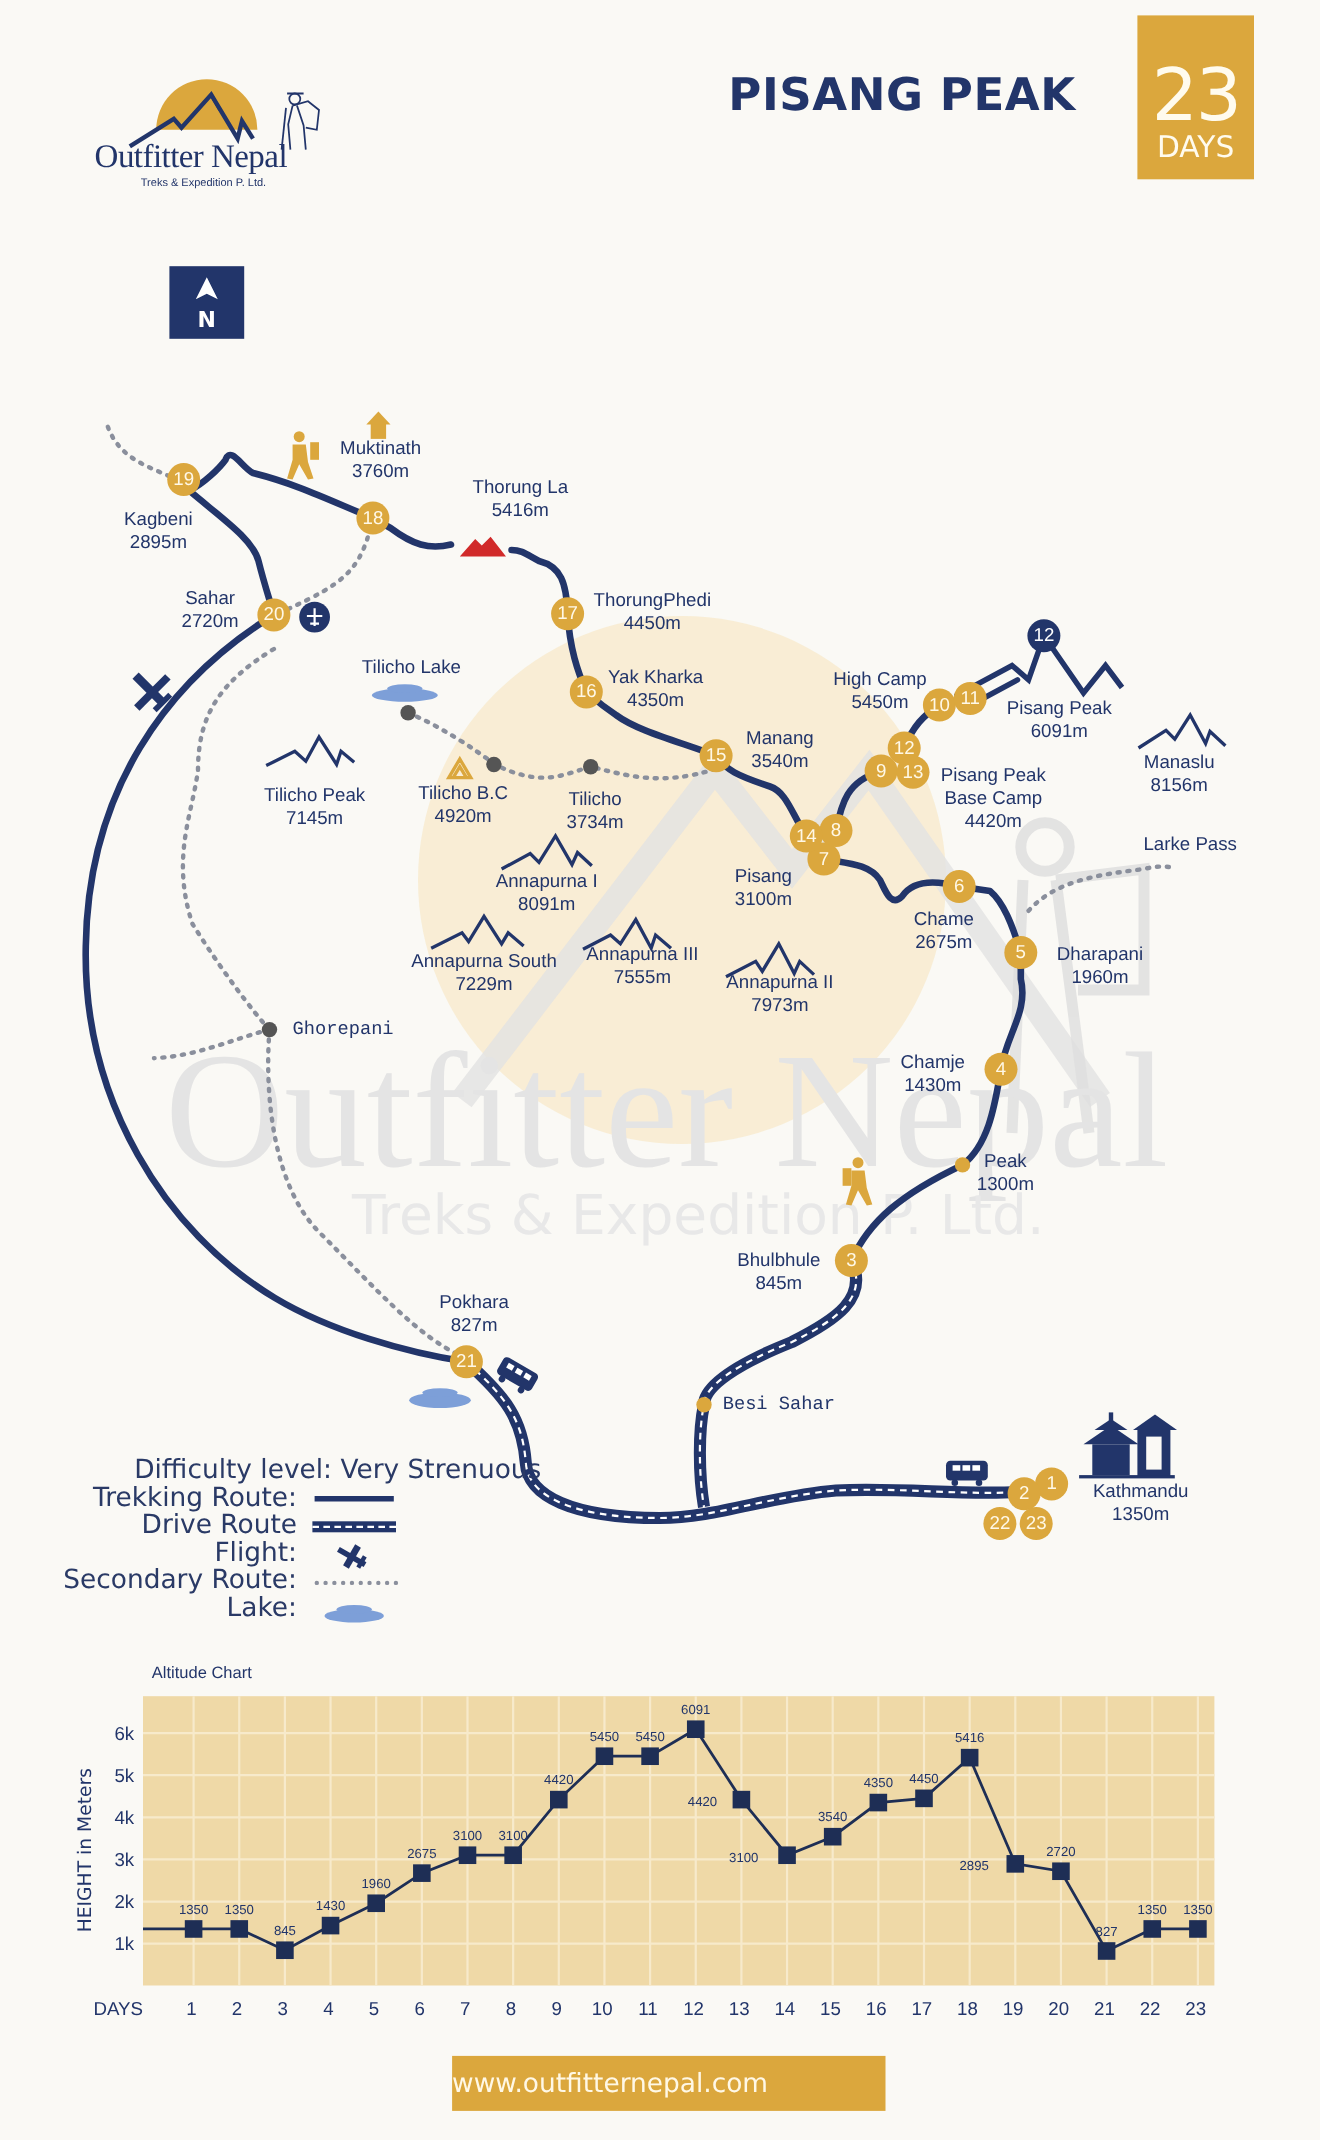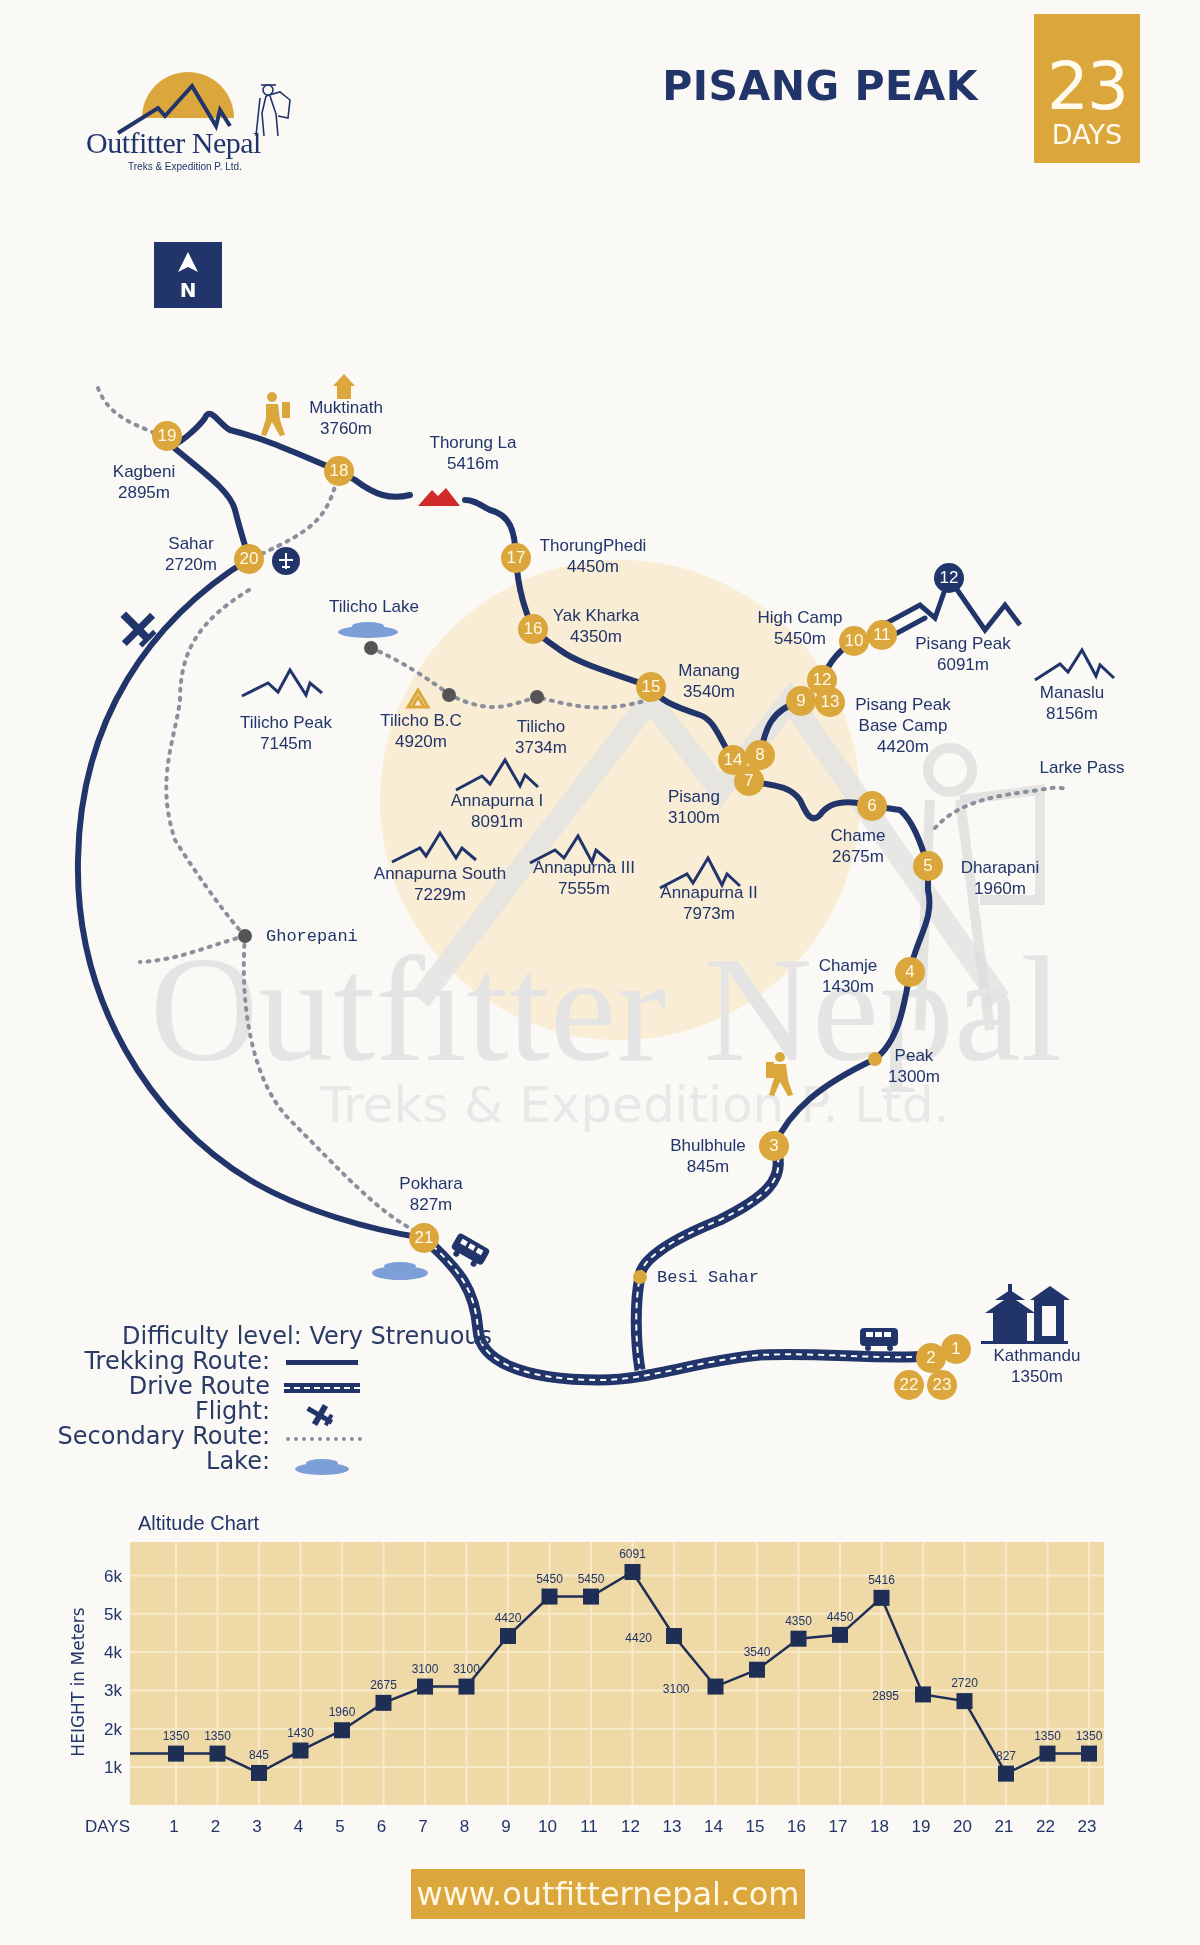--- a/index.html
+++ b/index.html
@@ -15,23 +15,23 @@
   .north { left:154px; top:242px; width:68px; height:66px; background:#22356A; color:#fff; text-align:center; }
   .north-n { font-size:20px; font-weight:bold; position:absolute; left:0; right:0; top:36px; font-family:"DejaVu Sans", sans-serif; }
   .map-svg { left:0; top:0; width:1200px; height:1500px; }
   .lbl { position:absolute; font-size:17px; line-height:21px; color:#22356A; text-align:center; white-space:nowrap; transform:translateX(-50%); }
   .lbl.left { transform:none; text-align:left;font-family:Liberation Mono, monospace; }
   .node { position:absolute; width:30px; height:30px; border-radius:50%; background:#DBA73D; color:#FFF8E6; font-size:17px; line-height:30px; text-align:center; transform:translate(-50%,-50%); }
   .node.dark { background:#22356A; color:#fff; }
   .legend { left:80px; top:1324px; width:340px; }
   .legend-row { position:absolute; right:0; font-size:24px; line-height:24px; color:#2A3A66; white-space:nowrap; font-family:"DejaVu Sans", sans-serif; }
   .chart-wrap { left:40px; top:1500px; width:1130px; height:340px; }
-  .chart-title { position:absolute; left:98px; top:12px; font-size:20px; color:#22356A; }
+  .chart-title { position:absolute; left:98px; top:12px; font-size:15px; color:#22356A; }
   .y-title { position:absolute; left:-42px; top:172px; transform:rotate(-90deg); transform-origin:center; font-size:17px; width:160px; text-align:center; color:#22356A; font-family:"DejaVu Sans", sans-serif; }
-  .footer { left:411px; top:1869px; width:394px; height:50px; background:#DBA73D; color:#FFF8E6; font-size:32px; line-height:50px; text-align:center; font-family:"DejaVu Sans", sans-serif; }
+  .footer { left:411px; top:1869px; width:394px; height:50px; background:#DBA73D; color:#FFF8E6; font-size:24px; line-height:50px; font-family:"DejaVu Sans", sans-serif; }
 </style>
 </head>
 <body>
 
 <div class="abs logo">
   <svg width="230" height="100" viewBox="0 0 230 100" style="position:absolute;left:0;top:0">
     <path d="M62 80 A46 46 0 1 1 154 80 Z" fill="#DBA73D"></path>
     <path d="M38 95 L78 70 L85 78 L112 48 L136 88 L140 72 L150 88" fill="none" stroke="#22356A" stroke-width="4" stroke-linejoin="miter"></path>
     <path d="M112 48 L120 62" fill="none" stroke="#22356A" stroke-width="3"></path>
     <g fill="none" stroke="#22356A" stroke-width="1.6">

